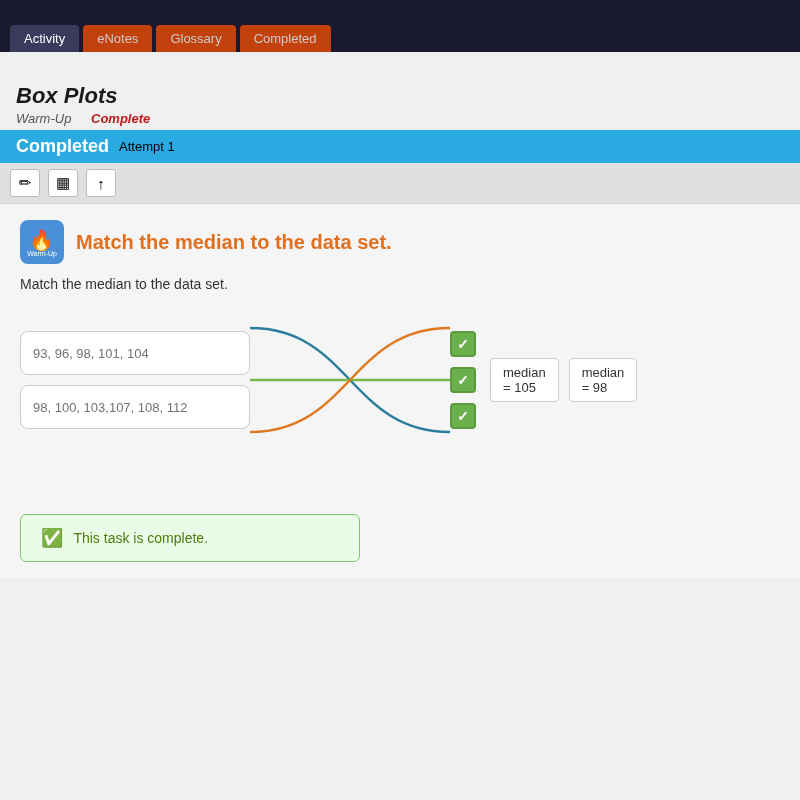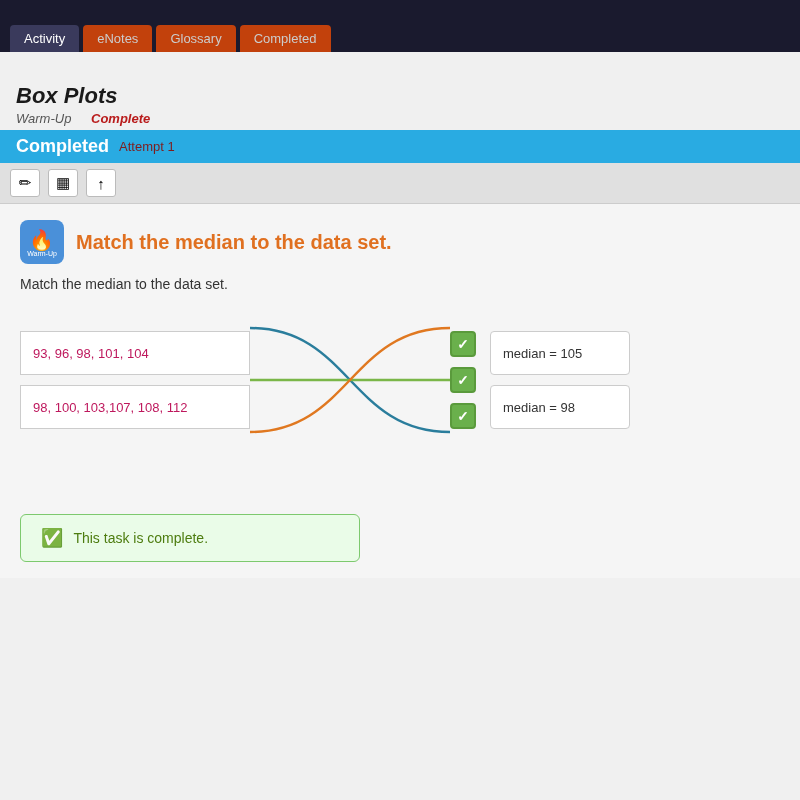--- a/index.html
+++ b/index.html
@@ -69,21 +69,21 @@
       align-items: center;
       gap: 10px;
     }
     .status-label {
       font-size: 18px;
       font-weight: bold;
       color: #fff;
     }
     .attempt-label {
       font-size: 13px;
-      color: #7f1d1d;
+      color: #000000;
     }
 
     
     .toolbar {
       background: #e0e0e0;
       padding: 6px 10px;
       display: flex;
       align-items: center;
       gap: 8px;
       border-bottom: 1px solid #ccc;
@@ -156,24 +156,24 @@
     .left-column {
       display: flex;
       flex-direction: column;
       gap: 10px;
       width: 230px;
     }
 
     .left-item {
       background: #fff;
       border: 1px solid #ccc;
-      border-radius: 0;
+      border-radius: 8px;
       padding: 10px 12px;
       font-size: 13px;
-      color: #be185d;
+      color: #737373;
       height: 44px;
       display: flex;
       align-items: center;
     }
 
     .svg-connections {
       width: 200px;
       height: 148px;
     }
 
@@ -193,21 +193,21 @@
       display: flex;
       align-items: center;
       justify-content: center;
       color: #fff;
       font-size: 14px;
       font-weight: bold;
     }
 
     .right-column {
       display: flex;
-      flex-direction: column;
+      flex-direction: row;
       gap: 10px;
       width: 140px;
       margin-left: 10px;
     }
 
     .right-item {
       background: #fff;
       border: 1px solid #ccc;
       border-radius: 4px;
       padding: 10px 12px;

